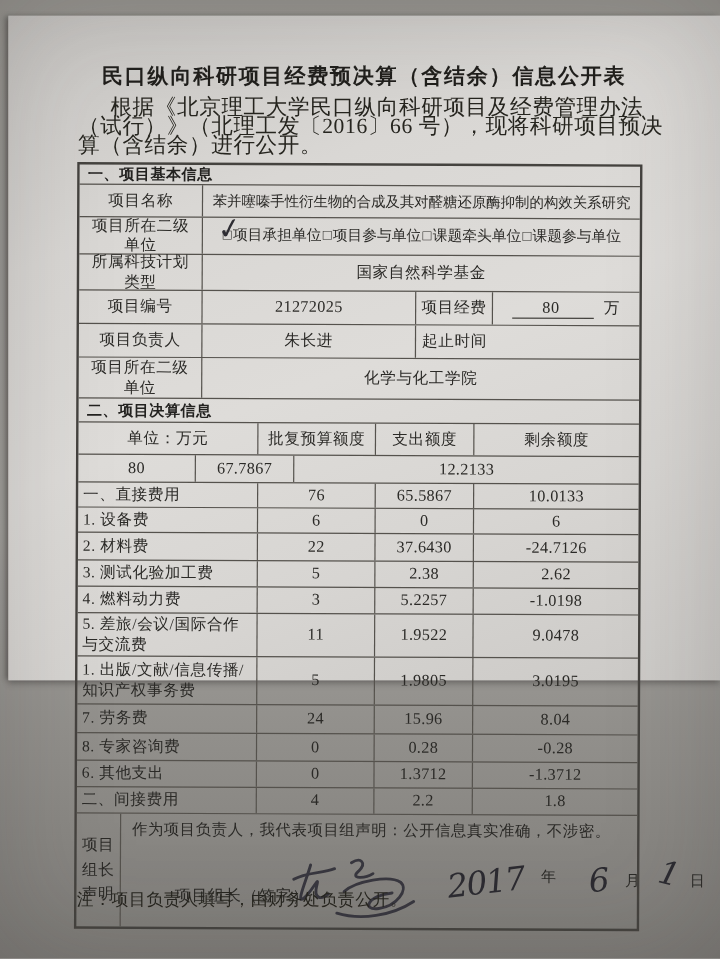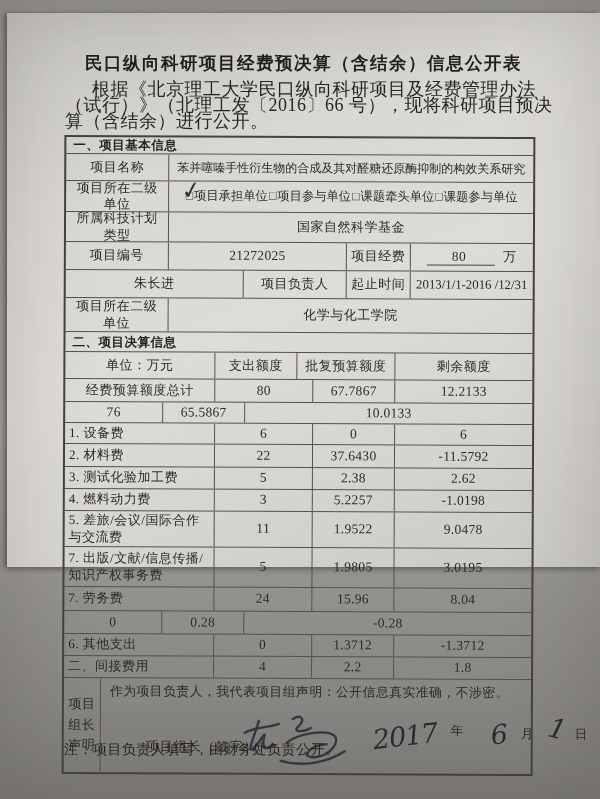--- a/index.html
+++ b/index.html
@@ -132,67 +132,66 @@
         <div class="td lab">项目编号</div>
         <div class="td num" style="width:178px;flex:0 0 178px">21272025</div>
         <div class="td" style="width:64px;flex:0 0 64px">项目经费</div>
         <div class="td flex1">
           <span class="blank-line">80</span>
             <span>万</span>
         </div>
       </div>
 
       <div class="tr" style="height:28px">
+        <div class="td lab">项目负责人</div>
         <div class="td" style="width:178px;flex:0 0 178px">朱长进</div>
-        <div class="td lab">项目负责人</div>
         <div class="td" style="width:64px;flex:0 0 64px">起止时间</div>
-        <div class="td flex1 num" style="letter-spacing:0;font-size:12.8px">2013/1/1-2016 /12/31</div>
       </div>
 
       <div class="tr" style="height:34px">
         <div class="td lab" style="line-height:1.3">项目所在二级单位</div>
         <div class="td flex1">化学与化工学院</div>
       </div>
 
       <div class="tr" style="height:20px">
         <div class="td flex1 sec-h">二、项目决算信息</div>
       </div>
 
       <div class="tr" style="height:27px">
         <div class="td c1">单位：万元</div>
+        <div class="td c2">批复预算额度</div>
         <div class="td c3">支出额度</div>
-        <div class="td c2">批复预算额度</div>
         <div class="td c4">剩余额度</div>
       </div>
 
       <div class="tr" style="height:23px">
-        <div class="td c1">经费预算额度总计</div>
         <div class="td c2 num">80</div>
         <div class="td c3 num">67.7867</div>
         <div class="td c4 num">12.2133</div>
       </div>
 
       <div class="tr" style="height:21px">
+        <div class="td c1 left">一、直接费用</div>
         <div class="td c2 num">76</div>
         <div class="td c3 num">65.5867</div>
         <div class="td c4 num">10.0133</div>
       </div>
 
       <div class="tr" style="height:21px">
         <div class="td c1 left">1. 设备费</div>
         <div class="td c2 num">6</div>
         <div class="td c3 num">0</div>
         <div class="td c4 num">6</div>
       </div>
 
       <div class="tr" style="height:23px">
         <div class="td c1 left">2. 材料费</div>
         <div class="td c2 num">22</div>
         <div class="td c3 num">37.6430</div>
-        <div class="td c4 num">-11.5792</div>
+        <div class="td c4 num">-24.7126</div>
       </div>
 
       <div class="tr" style="height:22px">
         <div class="td c1 left">3. 测试化验加工费</div>
         <div class="td c2 num">5</div>
         <div class="td c3 num">2.38</div>
         <div class="td c4 num">2.62</div>
       </div>
 
       <div class="tr" style="height:22px">
@@ -203,34 +202,35 @@
       </div>
 
       <div class="tr" style="height:36px">
         <div class="td c1 left">5. 差旅/会议/国际合作与交流费</div>
         <div class="td c2 num">11</div>
         <div class="td c3 num">1.9522</div>
         <div class="td c4 num">9.0478</div>
       </div>
 
       <div class="tr" style="height:40px">
-        <div class="td c1 left">7. 出版/文献/信息传播/知识产权事务费</div>
+        <div class="td c1 left">1. 出版/文献/信息传播/知识产权事务费</div>
         <div class="td c2 num">5</div>
         <div class="td c3 num">1.9805</div>
         <div class="td c4 num">3.0195</div>
       </div>
 
       <div class="tr" style="height:24px">
         <div class="td c1 left">7. 劳务费</div>
         <div class="td c2 num">24</div>
         <div class="td c3 num">15.96</div>
         <div class="td c4 num">8.04</div>
       </div>
 
       <div class="tr" style="height:23px">
+        <div class="td c1 left">8. 专家咨询费</div>
         <div class="td c2 num">0</div>
         <div class="td c3 num">0.28</div>
         <div class="td c4 num">-0.28</div>
       </div>
 
       <div class="tr" style="height:22px">
         <div class="td c1 left">6. 其他支出</div>
         <div class="td c2 num">0</div>
         <div class="td c3 num">1.3712</div>
         <div class="td c4 num">-1.3712</div>

